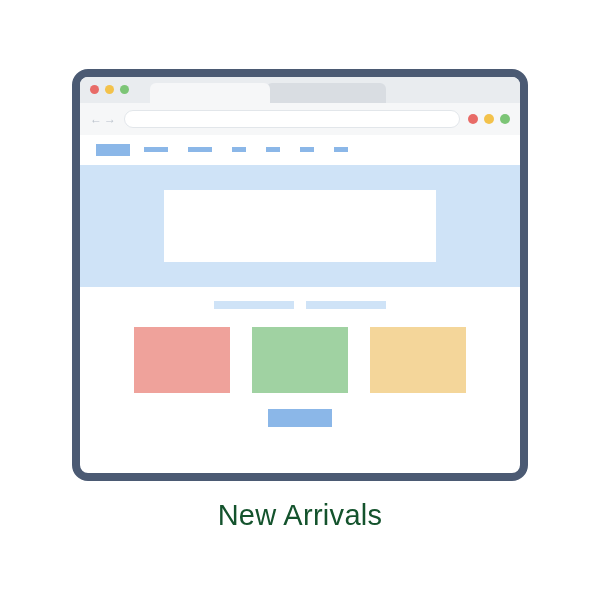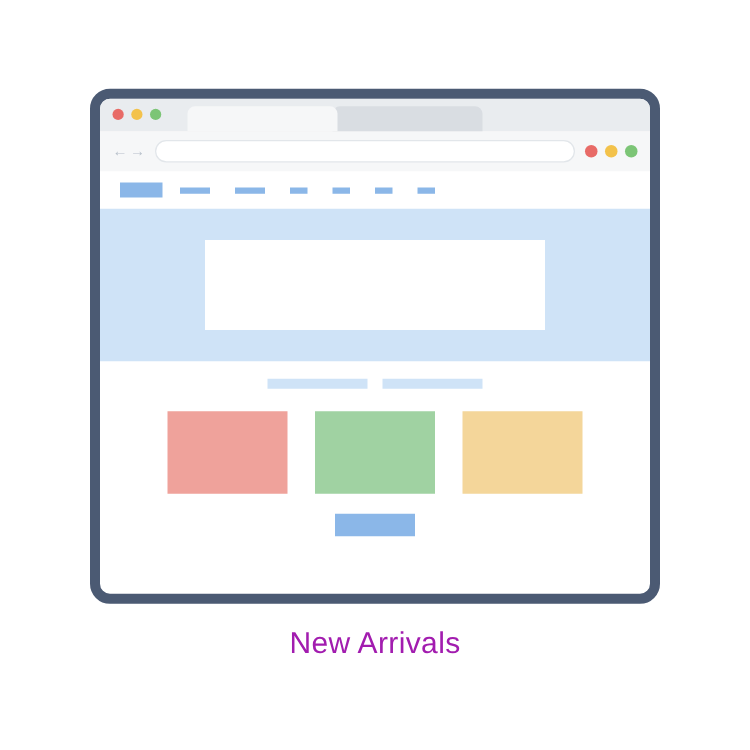--- a/index.html
+++ b/index.html
@@ -159,22 +159,22 @@
   .cta-row {
     display: flex;
     justify-content: center;
     padding: 16px 0 0;
   }
   .cta {
     width: 64px; height: 18px; background: #8bb7e8;
   }
   .caption {
     margin-top: 18px;
-    color: #a21caf;
-    font-size: 24px;
+    color: #14532d;
+    font-size: 29px;
     letter-spacing: 0.3px;
     font-weight: 400;
   }
 </style>
 </head>
 <body>
 
 <div class="browser">
 
   <div class="title-bar">

